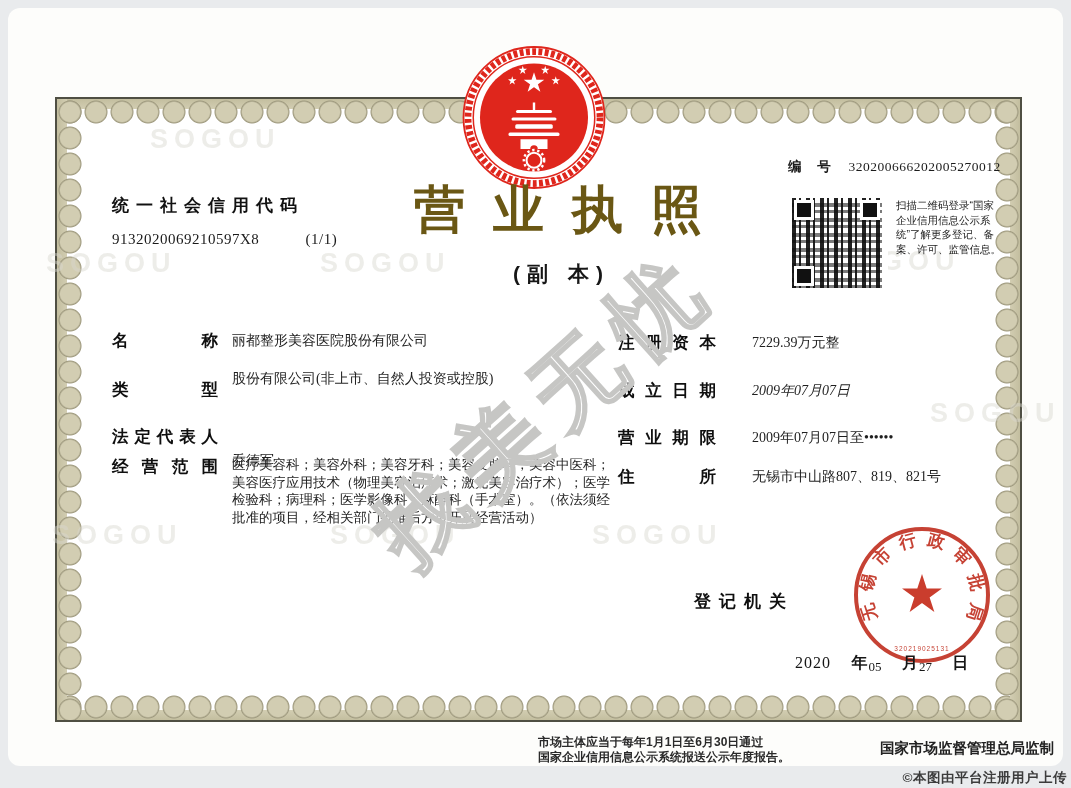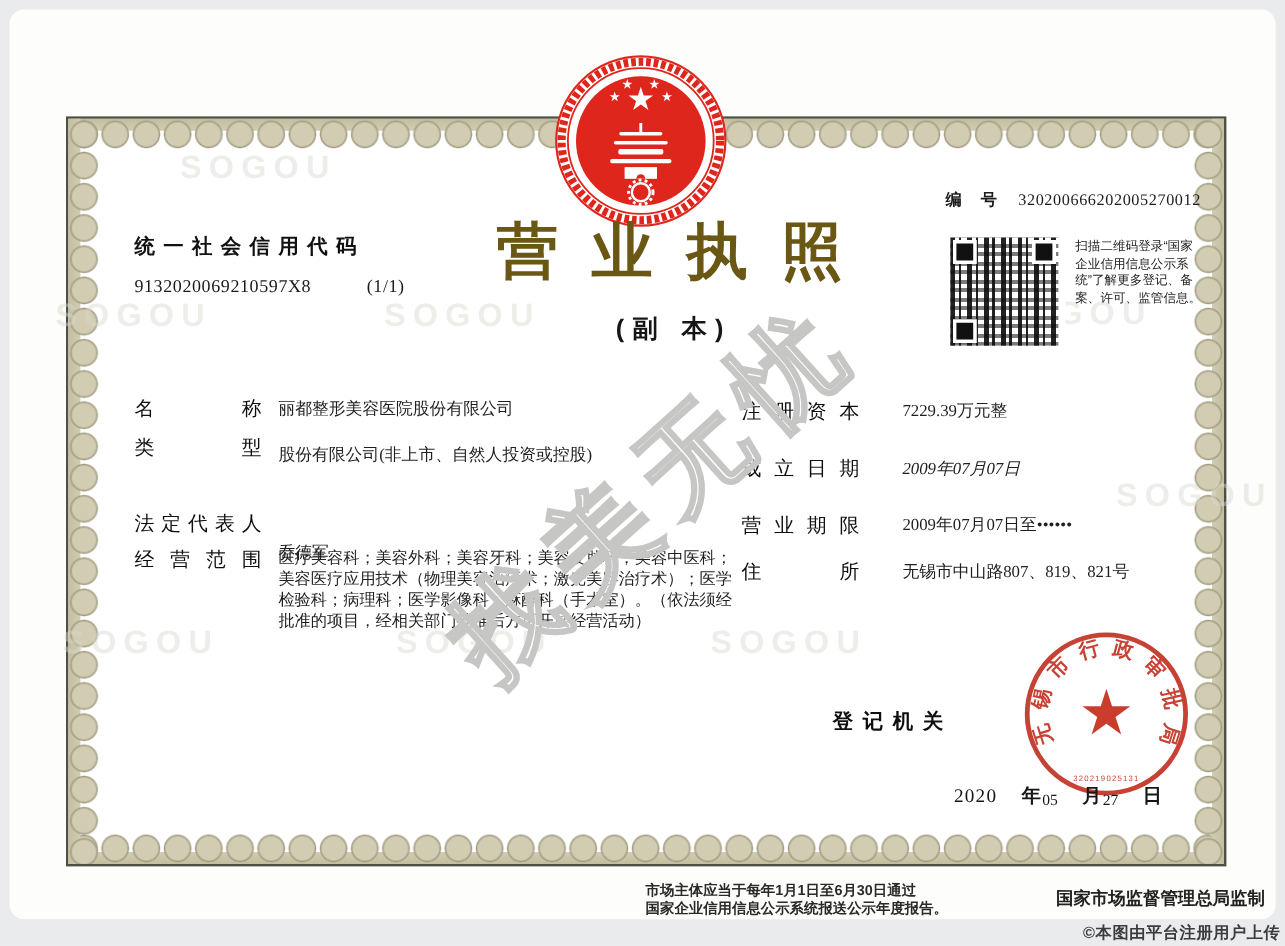--- a/index.html
+++ b/index.html
@@ -39,21 +39,21 @@
   .qr-inner{position:relative;width:90px;height:90px;
     background-color:#fff;
     background-image:
       repeating-linear-gradient(90deg,rgba(15,15,15,.92) 0 4px,transparent 4px 7px,rgba(15,15,15,.92) 7px 9px,transparent 9px 14px),
       repeating-linear-gradient(0deg,rgba(15,15,15,.55) 0 3px,transparent 3px 6px,rgba(15,15,15,.55) 6px 10px,transparent 10px 15px);}
   .finder{position:absolute;width:20px;height:20px;background:#111;box-shadow:inset 0 0 0 3px #fff,inset 0 0 0 6px #111;}
   .f1{left:2px;top:2px;} .f2{right:2px;top:2px;} .f3{left:2px;bottom:2px;}
   .qr-caption{position:absolute;left:896px;top:198px;width:106px;font-size:10.5px;line-height:14.5px;color:#222;z-index:6;}
 
   
-  .flabel{position:absolute;font-weight:normal;font-size:16.5px;color:#0f0f0f;text-align:justify;text-align-last:justify;z-index:6;}
+  .flabel{position:absolute;font-weight:bold;font-size:16.5px;color:#0f0f0f;text-align:justify;text-align-last:justify;z-index:6;}
   .flabel.l{left:112px;width:106px;}
   .flabel.r{left:618px;width:98px;}
   .fvalue{position:absolute;font-family:"Liberation Serif","DejaVu Serif",serif;font-size:14px;color:#1f1f1f;z-index:6;white-space:nowrap;}
   .fvalue.l{left:232px;}
   .fvalue.r{left:752px;}
   .scope{white-space:normal;width:386px;font-size:13.5px;line-height:17.5px;}
 
   .registrar{position:absolute;left:694px;top:590px;font-weight:bold;font-size:17px;letter-spacing:8px;color:#0f0f0f;z-index:6;}
   .dateline{position:absolute;left:795px;top:653px;font-size:16px;color:#161616;z-index:8;white-space:nowrap;}
   .dateline .y{font-family:"Liberation Serif","DejaVu Serif",serif;letter-spacing:1px;}
@@ -138,21 +138,21 @@
       <div class="finder f1"></div>
       <div class="finder f2"></div>
       <div class="finder f3"></div>
     </div>
   </div>
   <div class="qr-caption">扫描二维码登录“国家企业信用信息公示系统”了解更多登记、备案、许可、监管信息。</div>
 
   <div class="flabel l" style="top:330px;">名称</div>
   <div class="fvalue l" style="top:332px;">丽都整形美容医院股份有限公司</div>
 
-  <div class="flabel l" style="top:362px;">类型</div>
+  <div class="flabel l" style="top:379px;">类型</div>
   <div class="fvalue l" style="top:370px;">股份有限公司(非上市、自然人投资或控股)</div>
 
   <div class="flabel l" style="top:426px;">法定代表人</div>
   <div class="fvalue l" style="top:452px;text-align:right;">乔德军</div>
 
   <div class="flabel l" style="top:456px;">经营范围</div>
   <div class="fvalue l scope" style="top:456px;">医疗美容科；美容外科；美容牙科；美容皮肤科；美容中医科；美容医疗应用技术（物理美容治疗术；激光美容治疗术）；医学检验科；病理科；医学影像科；麻醉科（手术室）。（依法须经批准的项目，经相关部门批准后方可开展经营活动）</div>
 
   <div class="flabel r" style="top:332px;">注册资本</div>
   <div class="fvalue r" style="top:334px;">7229.39万元整</div>

